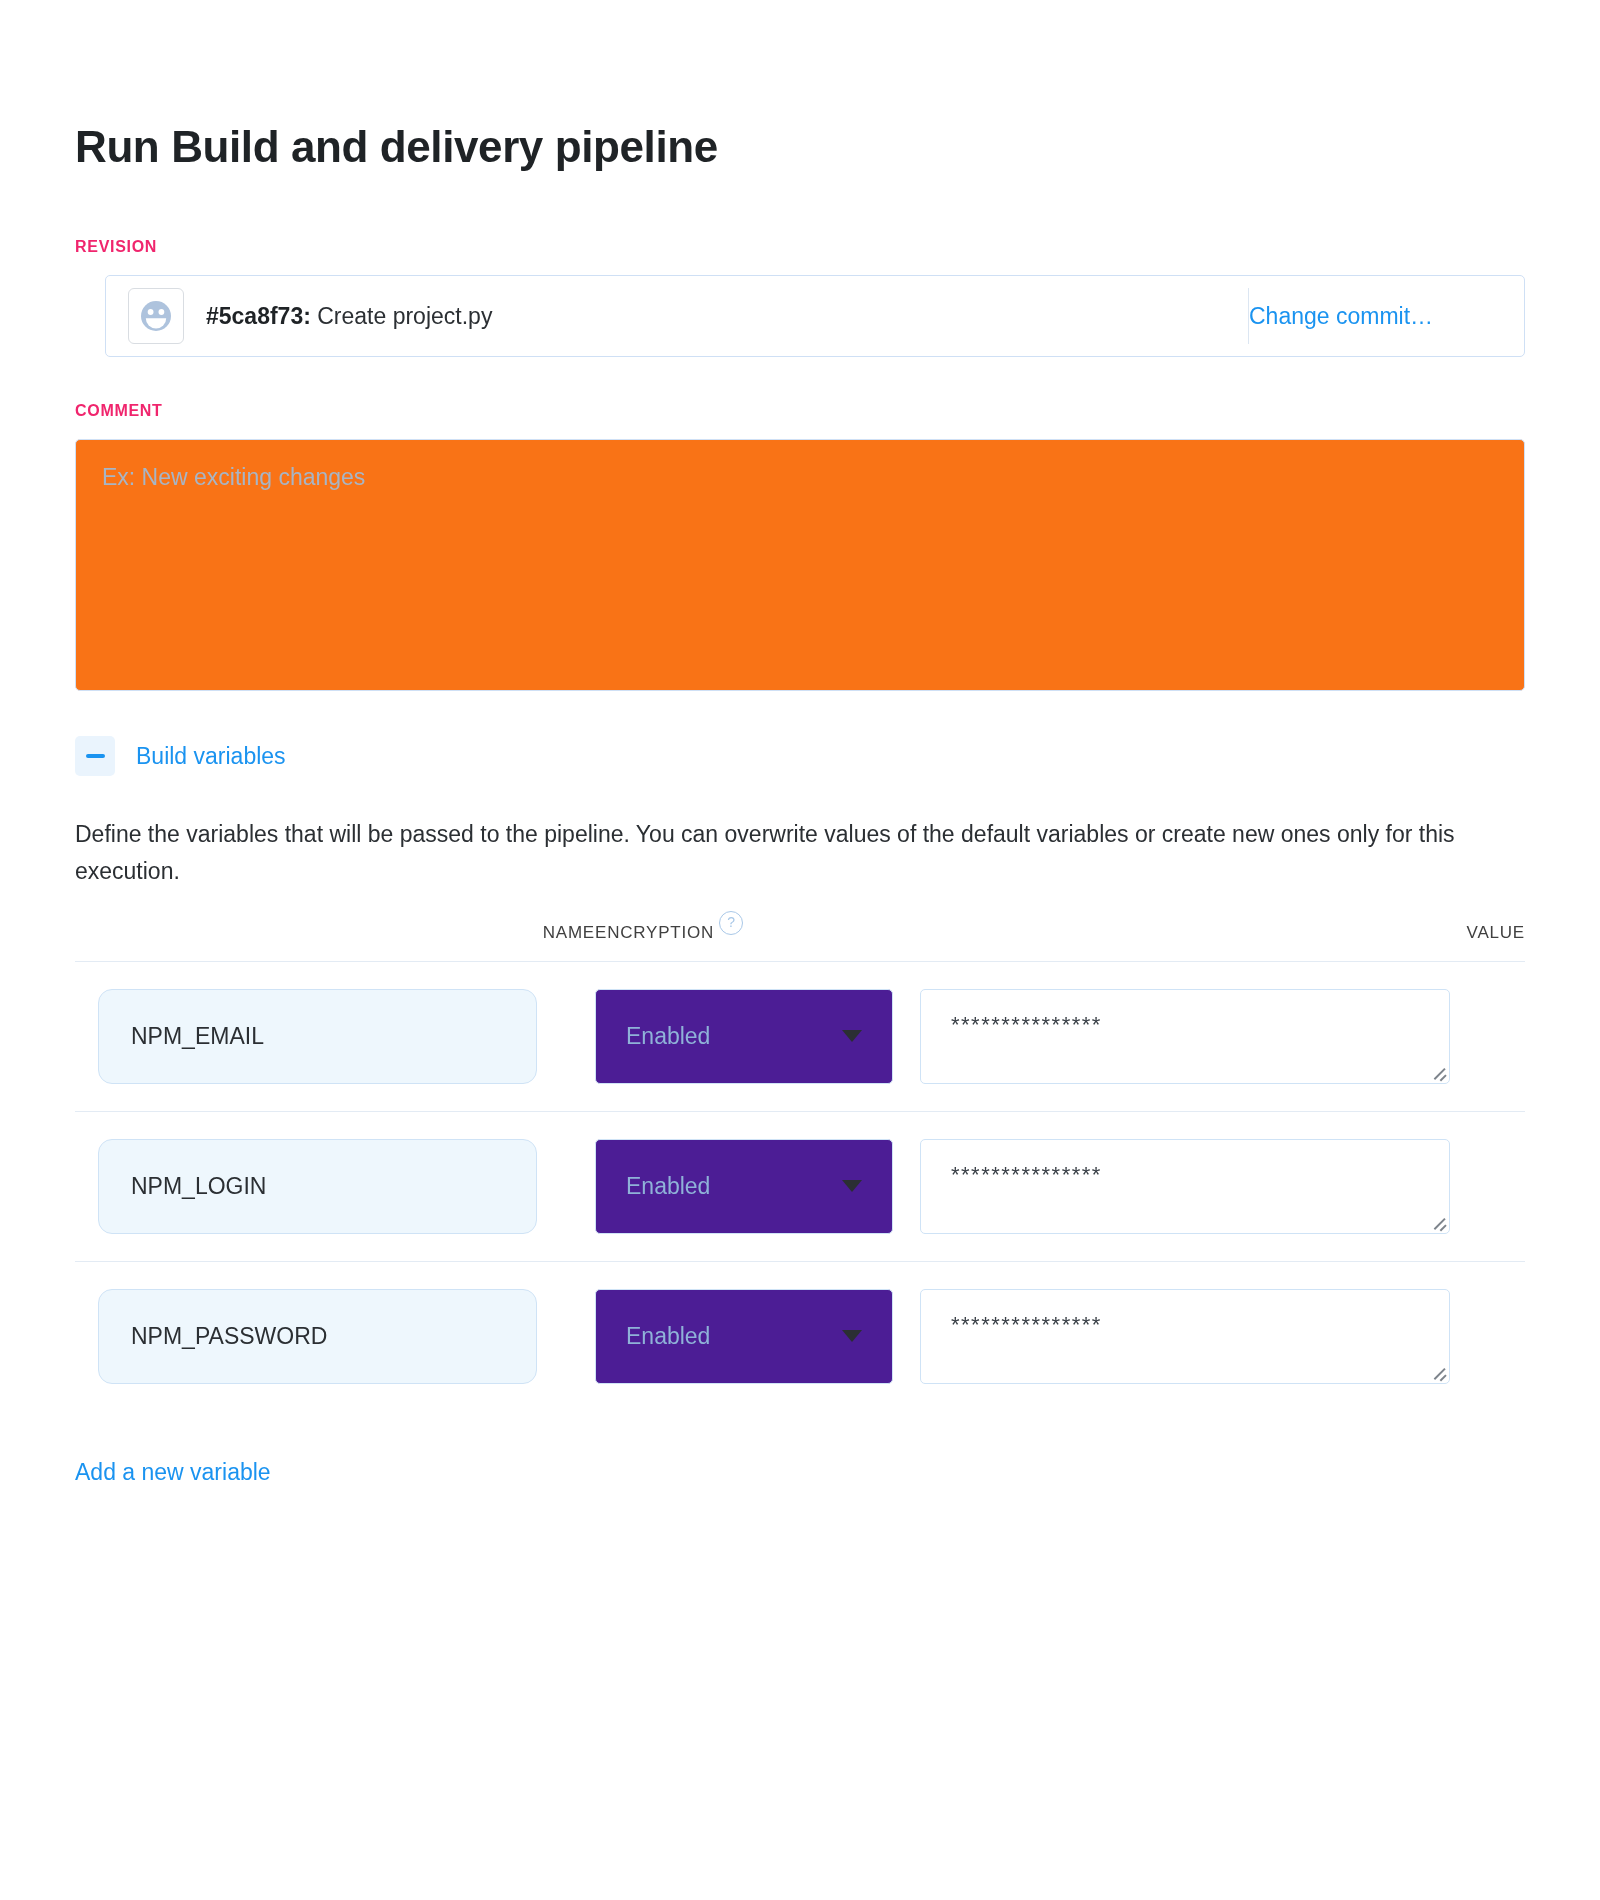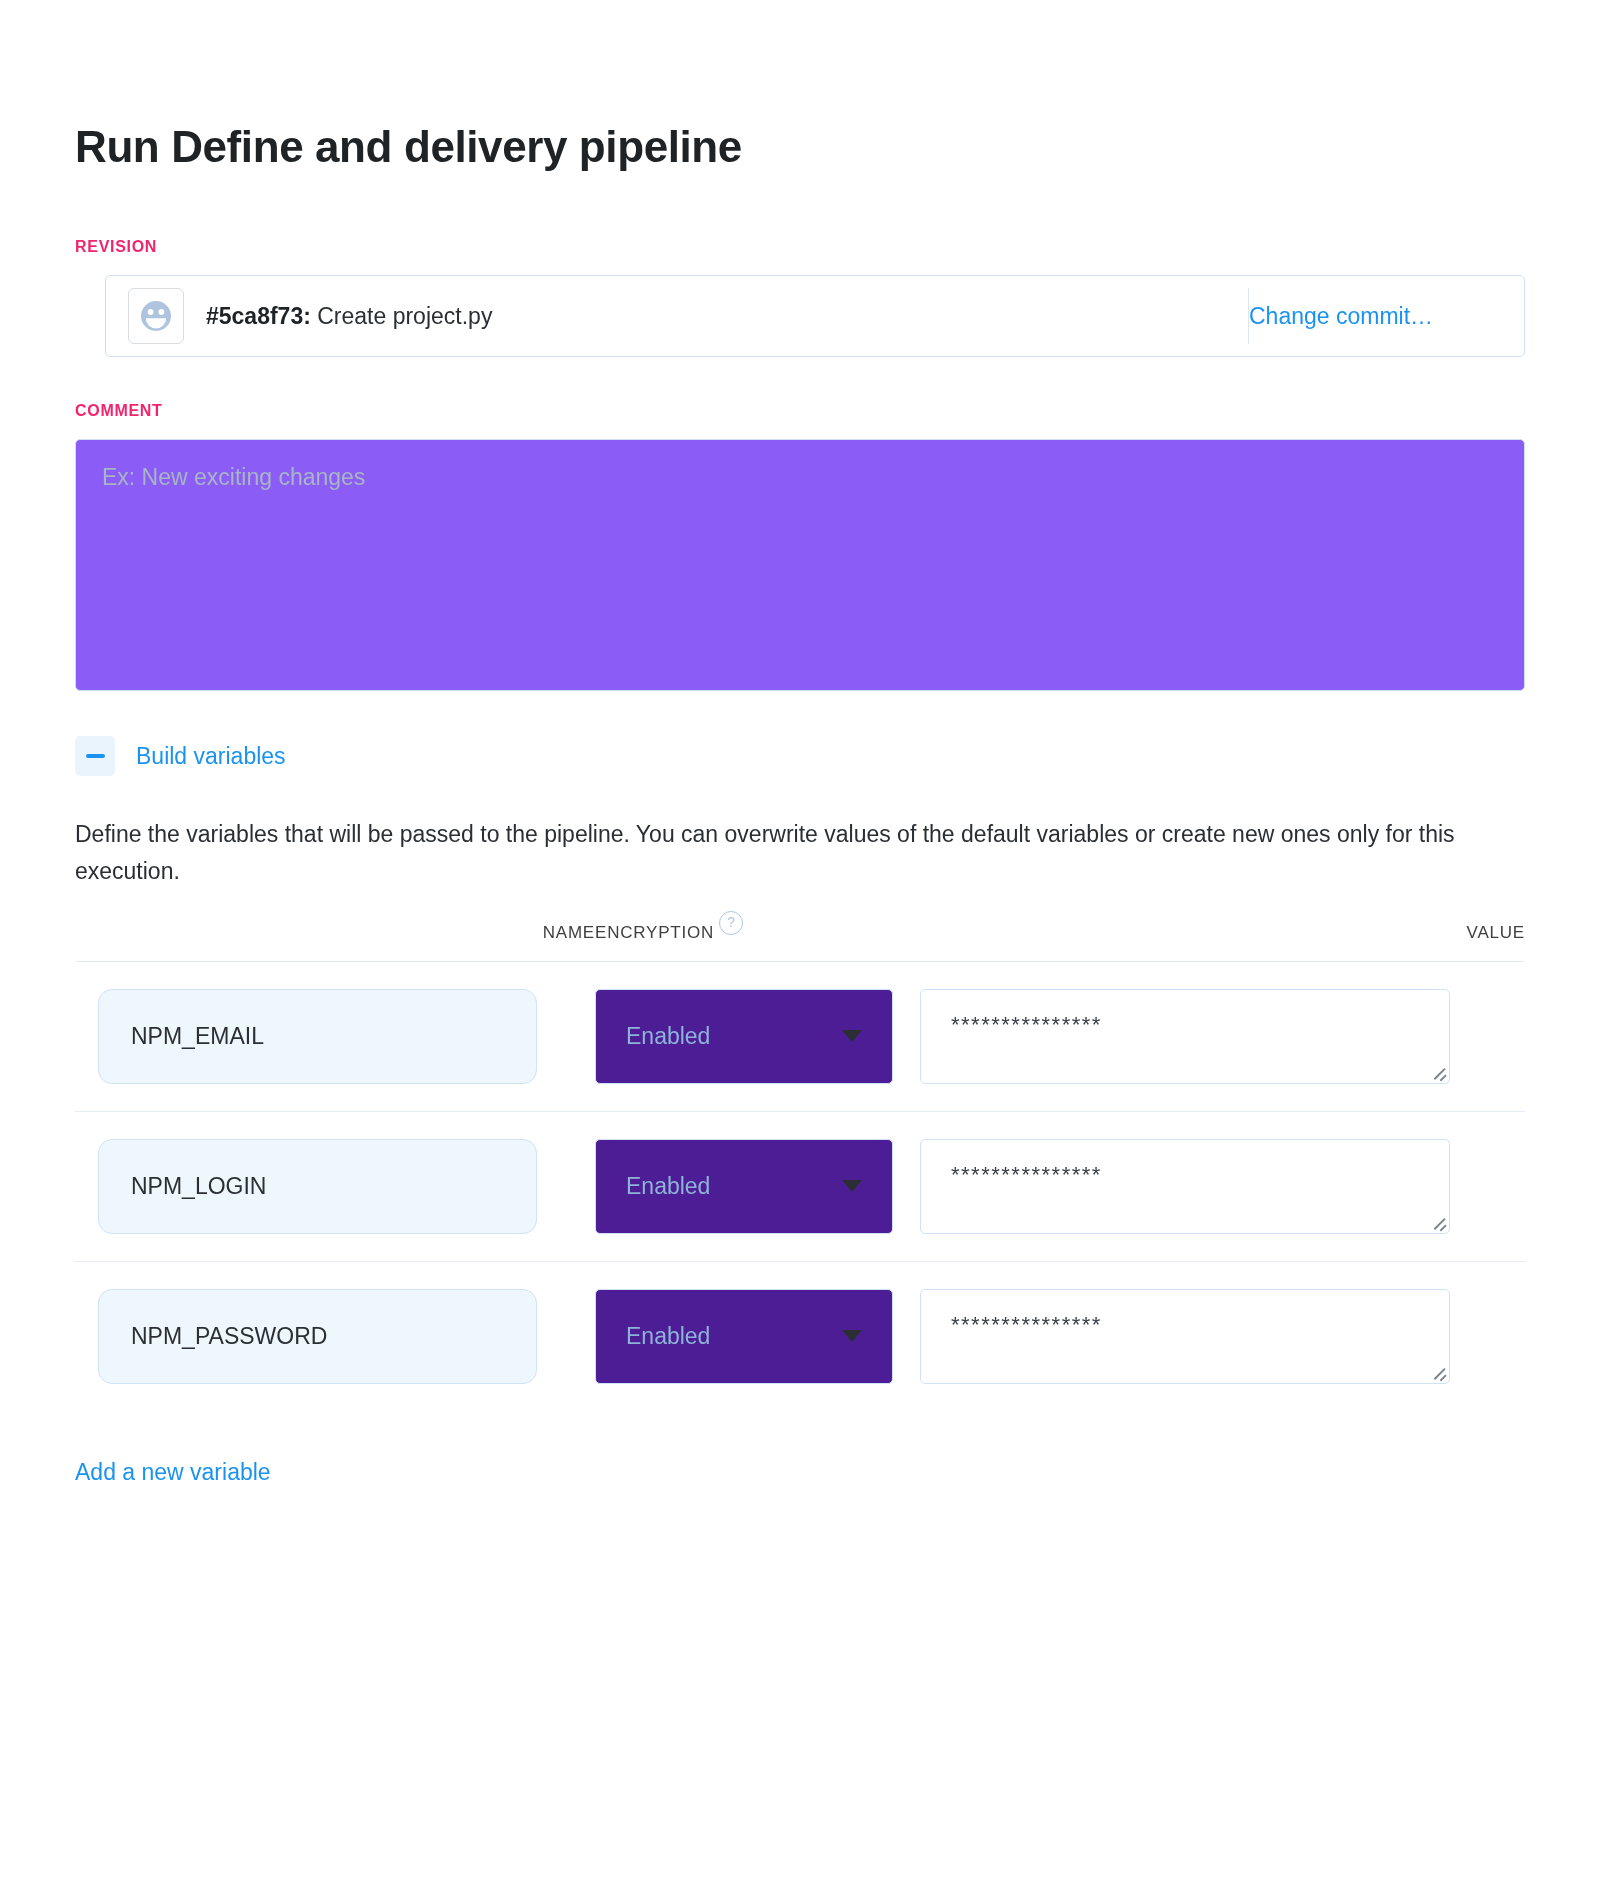--- a/index.html
+++ b/index.html
@@ -97,21 +97,21 @@
   }
 
   
   .comment-box {
     margin-top: 19px;
     box-sizing: border-box;
     width: 100%;
     height: 252px;
     border: 1px solid #cfe0f5;
     border-radius: 5px;
-    background: #8b5cf6;
+    background: #f97316;
     padding: 24px 26px;
     font-family: "Liberation Sans", sans-serif;
     font-size: 23px;
     color: #2b2f33;
     resize: none;
     outline: none;
     display: block;
   }
   .comment-box::placeholder { color: #a7b5c6; }
 
@@ -289,21 +289,21 @@
     color: #1a93f0;
     cursor: pointer;
     width: max-content;
   }
 </style>
 </head>
 <body>
 
 <div class="page">
 
-  <h1 class="page-title">Run Define and delivery pipeline</h1>
+  <h1 class="page-title">Run Build and delivery pipeline</h1>
 
   <div class="field-label label-revision">REVISION</div>
 
   <div class="revision-box">
     <div class="avatar">
       <svg width="38" height="38" viewBox="0 0 38 38" aria-hidden="true">
         <circle cx="19" cy="19" r="15" fill="#aec3dd"></circle>
         <circle cx="13.6" cy="15" r="2.9" fill="#ffffff"></circle>
         <circle cx="24.4" cy="15" r="2.9" fill="#ffffff"></circle>
         <path d="M8.8 21.2 H29.2 A10.2 10.2 0 0 1 8.8 21.2 Z" fill="#ffffff"></path>

